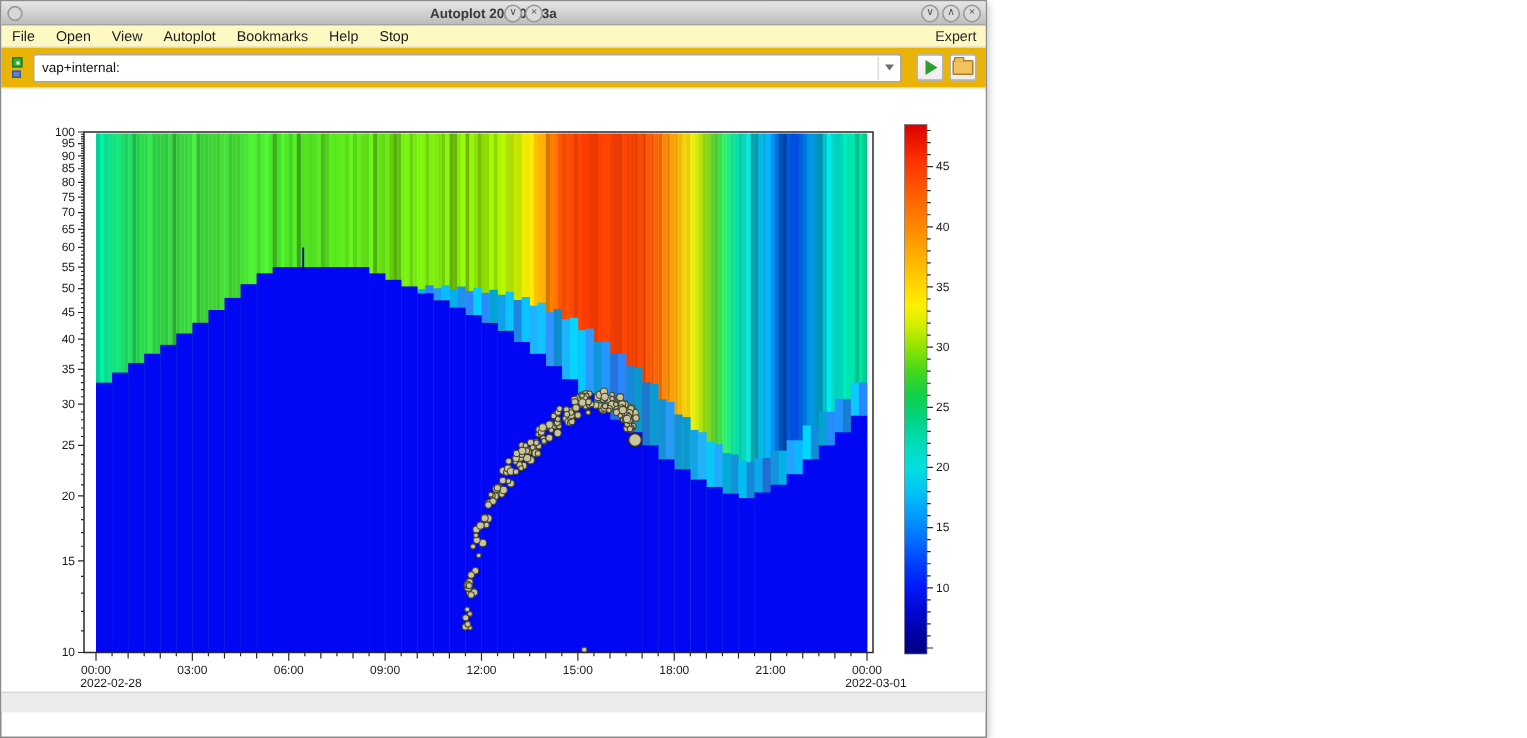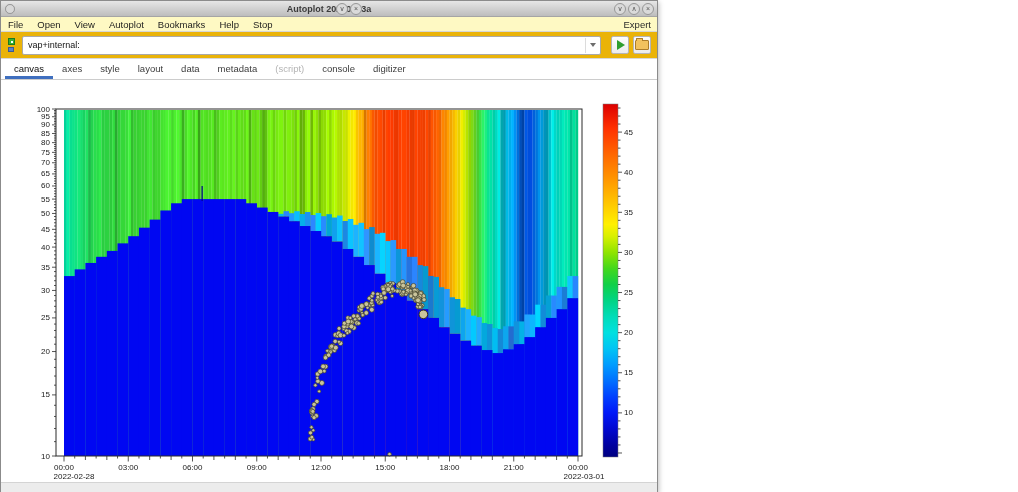--- a/index.html
+++ b/index.html
@@ -261,31 +261,20 @@
       <span class="sep"></span>
       <span class="chev"></span>
     </div>
     <div class="sq-btn">
         <span class="go-tri"></span>
       </div>
     <div class="sq-btn">
         <span class="folder"></span>
       </div>
   </div>
-  <div class="ap-tabs" id="ap-tabs">
-      <div class="ap-tab active">canvas</div>
-      <div class="ap-tab">axes</div>
-      <div class="ap-tab">style</div>
-      <div class="ap-tab">layout</div>
-      <div class="ap-tab">data</div>
-      <div class="ap-tab">metadata</div>
-      <div class="ap-tab disabled">(script)</div>
-      <div class="ap-tab">console</div>
-      <div class="ap-tab">digitizer</div>
-    </div>
   <div id="plot-canvas">
     <svg id="plot-svg" width="658" height="402">
         <g>
           <rect x="63" y="30" width="2.877087499999999" height="346" fill="rgb(2,210,154)"></rect>
           <rect x="65.6770875" y="30" width="2.877087499999999" height="346" fill="rgb(6,240,166)"></rect>
           <rect x="68.354175" y="30" width="2.877087499999999" height="346" fill="rgb(9,222,144)"></rect>
           <rect x="71.0312625" y="30" width="2.877087499999999" height="346" fill="rgb(13,227,138)"></rect>
           <rect x="73.70835" y="30" width="2.877087499999999" height="346" fill="rgb(16,227,129)"></rect>
           <rect x="76.3854375" y="30" width="2.877087499999999" height="346" fill="rgb(20,233,122)"></rect>
           <rect x="79.062525" y="30" width="2.877087499999999" height="346" fill="rgb(23,223,110)"></rect>

